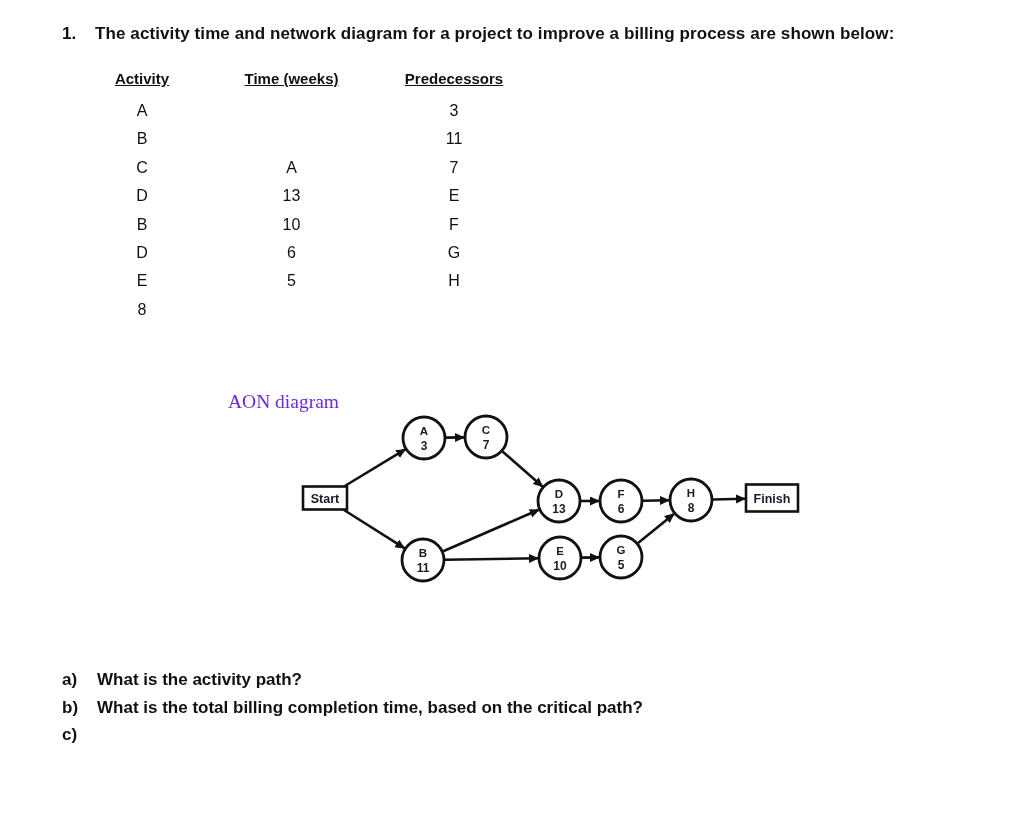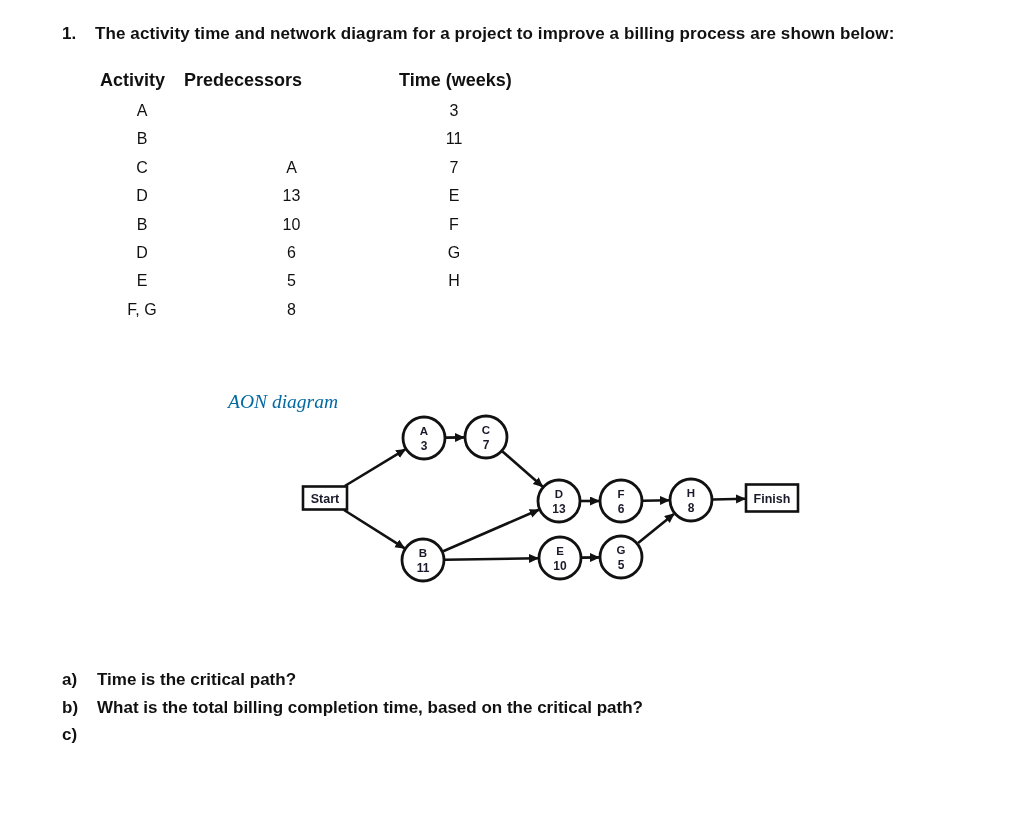--- a/index.html
+++ b/index.html
@@ -27,44 +27,44 @@
   .title-num { width: 33px; flex: 0 0 33px; }
   
   .activity-table {
     position: absolute;
     left: 100px;
     top: 70px;
     display: grid;
     grid-template-columns: 84px 215px 110px;
   }
   .activity-table .th {
-    font-size: 18px;
+    font-size: 15px;
     font-weight: 700;
-    text-align: left;
+    text-align: center;
     height: 32px;
     white-space: nowrap;
+    text-decoration: underline;
   }
   .activity-table .td {
     font-size: 16px;
     font-weight: 500;
     text-align: center;
     height: 28.4px;
     white-space: nowrap;
   }
   
   .diagram-label {
     position: absolute;
     left: 228px;
     top: 391px;
     font-family: "Liberation Serif", serif;
     font-size: 19.5px;
     font-weight: 500;
-    color: #0369a1;
-    white-space: nowrap;
-    font-style: italic;
+    color: #6d28d9;
+    white-space: nowrap;
   }
   .diagram {
     position: absolute;
     left: 280px;
     top: 408px;
     width: 540px;
     height: 195px;
   }
   .diagram svg { width: 100%; height: 100%; display: block; }
   .diagram line { stroke: #111111; stroke-width: 2.6; }
@@ -96,22 +96,22 @@
 
 <div class="page">
 
   <div class="title-line">
     <span class="title-num">1.</span>
     <span>The activity time and network diagram for a project to improve a billing process are shown below:</span>
   </div>
 
   <div class="activity-table">
       <div class="th">Activity</div>
+      <div class="th">Time (weeks)</div>
       <div class="th">Predecessors</div>
-      <div class="th">Time (weeks)</div>
       <div class="td">A</div>
       <div class="td"></div>
       <div class="td">3</div>
       <div class="td">B</div>
       <div class="td"></div>
       <div class="td">11</div>
       <div class="td">C</div>
       <div class="td">A</div>
       <div class="td">7</div>
       <div class="td">D</div>
@@ -119,21 +119,20 @@
       <div class="td">E</div>
       <div class="td">B</div>
       <div class="td">10</div>
       <div class="td">F</div>
       <div class="td">D</div>
       <div class="td">6</div>
       <div class="td">G</div>
       <div class="td">E</div>
       <div class="td">5</div>
       <div class="td">H</div>
-      <div class="td">F, G</div>
       <div class="td">8</div>
     </div>
 
   <div class="diagram-label">AON diagram</div>
 
   <div class="diagram">
     <svg id="aon-svg" viewBox="0 0 540 195" xmlns="http://www.w3.org/2000/svg">
       <defs>
         <marker id="arrow" markerWidth="11" markerHeight="10" refX="9" refY="4.5" orient="auto" markerUnits="userSpaceOnUse">
           <path d="M0,0 L10,4.5 L0,9 Z" fill="#111111"></path>
@@ -197,21 +196,21 @@
         <g>
           <rect x="466" y="76.5" width="52" height="27" class="node-box"></rect>
           <text x="492" y="94.5" class="box-label">Finish</text>
         </g>
       </svg>
   </div>
 
   <div class="questions">
       <div class="q">
         <span class="q-label">a)</span>
-        <span>Time is the critical path?</span>
+        <span>What is the activity path?</span>
       </div>
       <div class="q">
         <span class="q-label">b)</span>
         <span>What is the total billing completion time, based on the critical path?</span>
       </div>
       <div class="q">
         <span class="q-label">c)</span>
       </div>
     </div>
 

